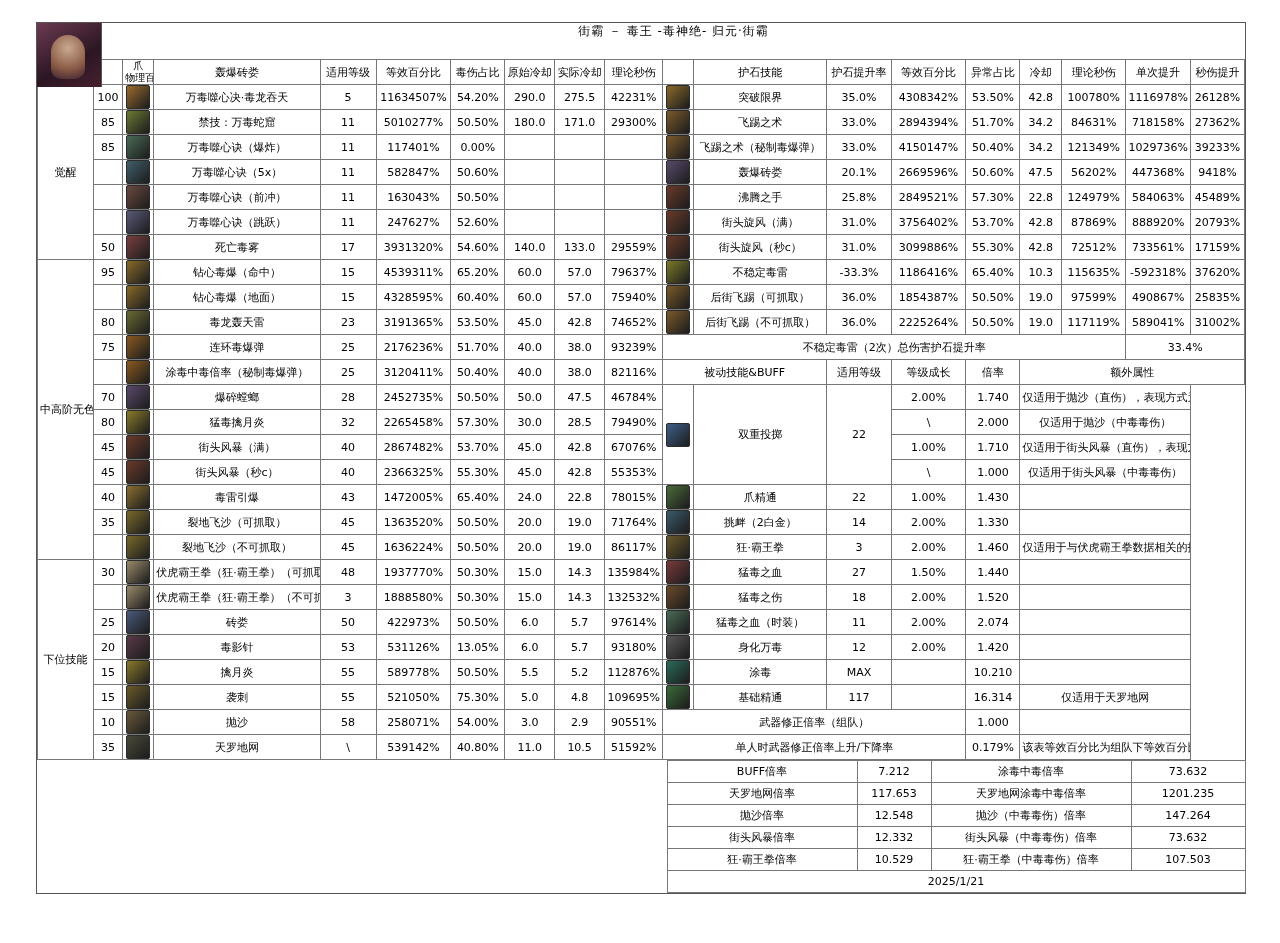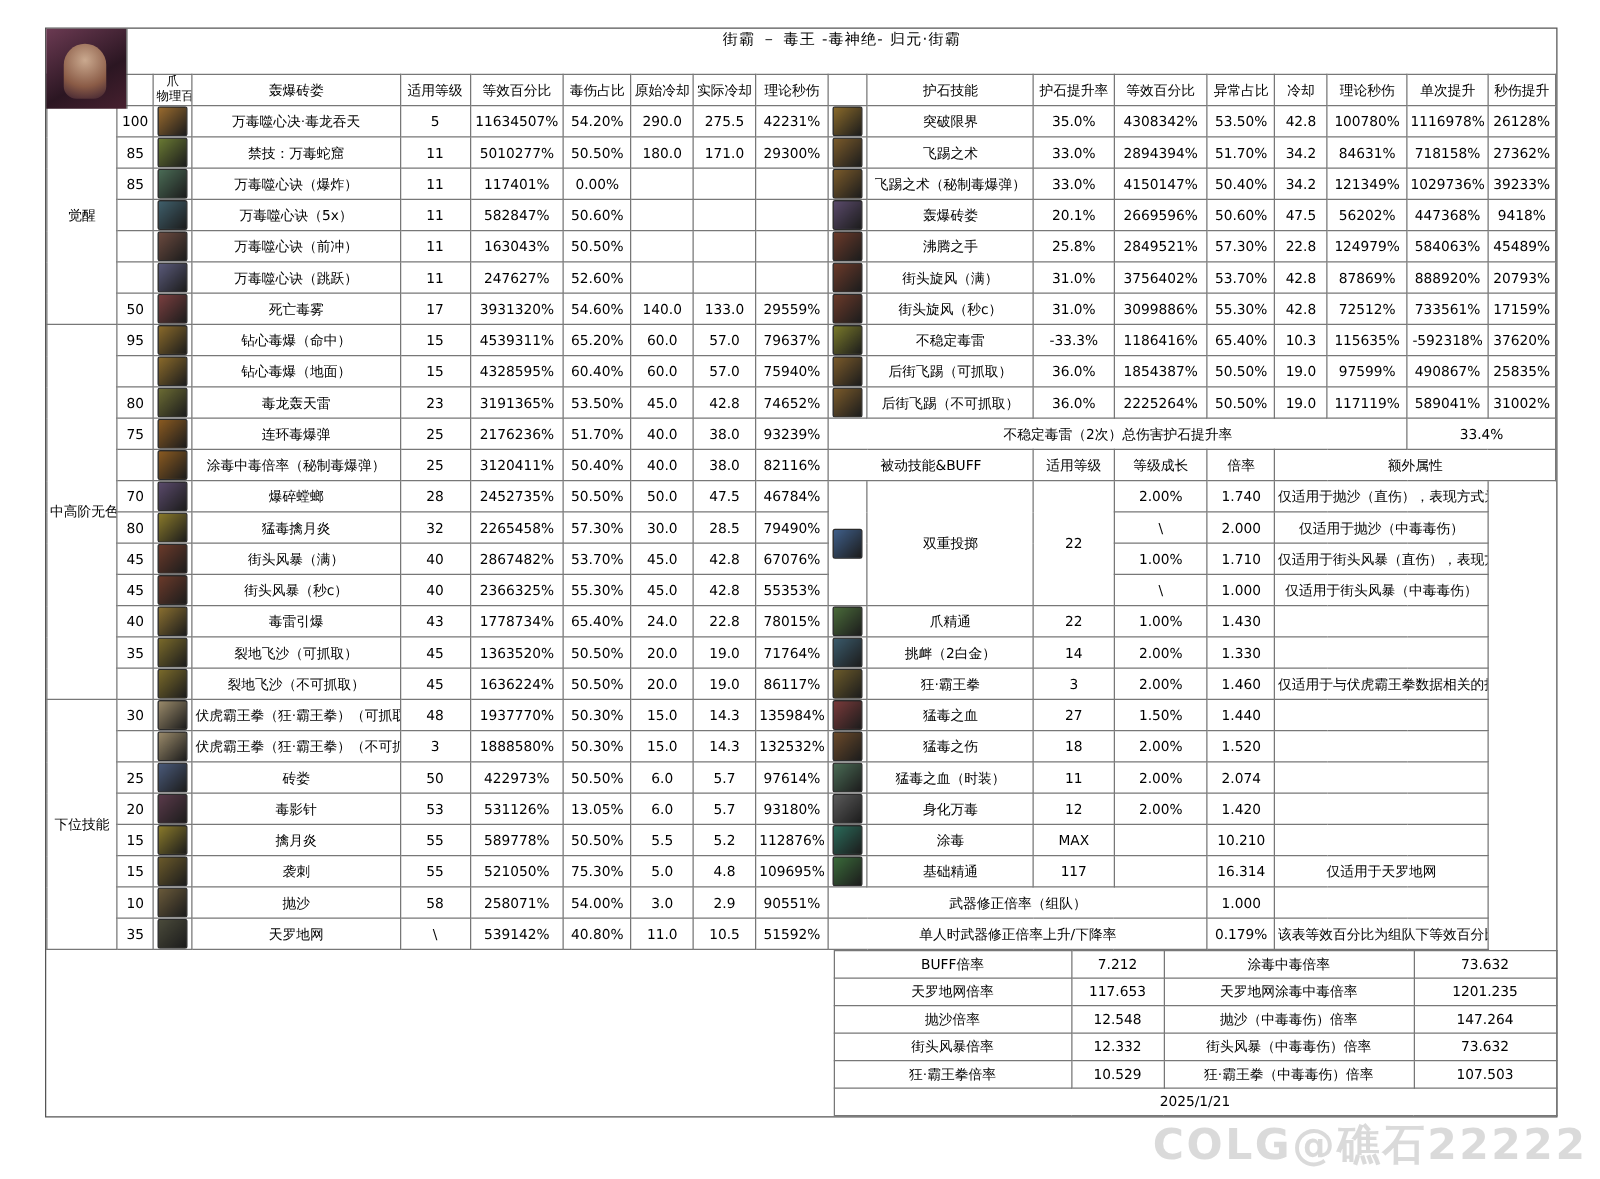--- a/index.html
+++ b/index.html
@@ -367,21 +367,21 @@
             <td>55353%</td>
             <td>\</td>
             <td>1.000</td>
             <td colspan="3">仅适用于街头风暴（中毒毒伤）</td>
           </tr>
           <tr>
             <td class="lvl">40</td>
             <td class="ico"><span class="skill-icon" style="background: linear-gradient(135deg, rgb(138, 112, 48), rgb(28, 28, 28));"></span></td>
             <td class="sname">毒雷引爆</td>
             <td>43</td>
-            <td>1778734%</td>
+            <td>1472005%</td>
             <td>65.40%</td>
             <td>24.0</td>
             <td>22.8</td>
             <td>78015%</td>
             <td class="ico"><span class="skill-icon" style="background: linear-gradient(135deg, rgb(74, 107, 58), rgb(28, 28, 28));"></span></td>
             <td>爪精通</td>
             <td>22</td>
             <td>1.00%</td>
             <td>1.430</td>
             <td colspan="3"></td>
@@ -594,14 +594,13 @@
             <td>狂·霸王拳（中毒毒伤）倍率</td>
             <td>107.503</td>
           </tr>
           <tr>
             <td colspan="4">2025/1/21</td>
           </tr>
         </tbody>
     </table>
   </div>
 
-  <div class="wm">COLG@礁石22222</div>
 </div>
 
 </body></html>

